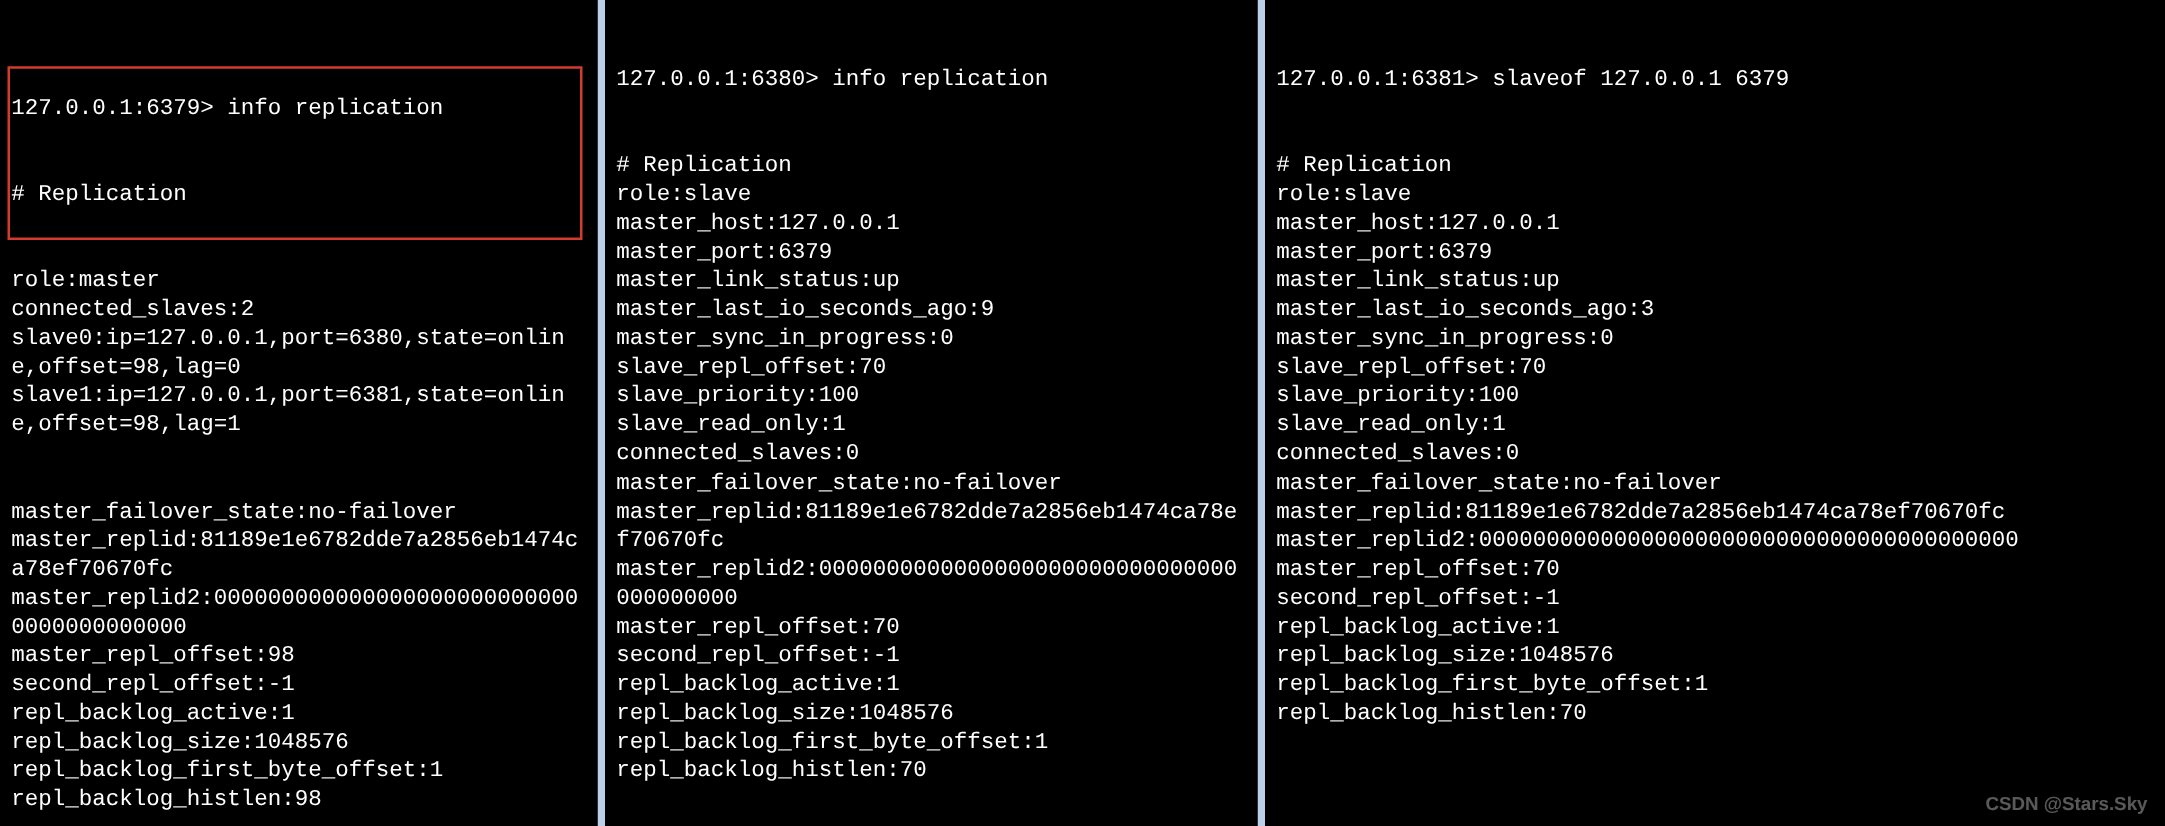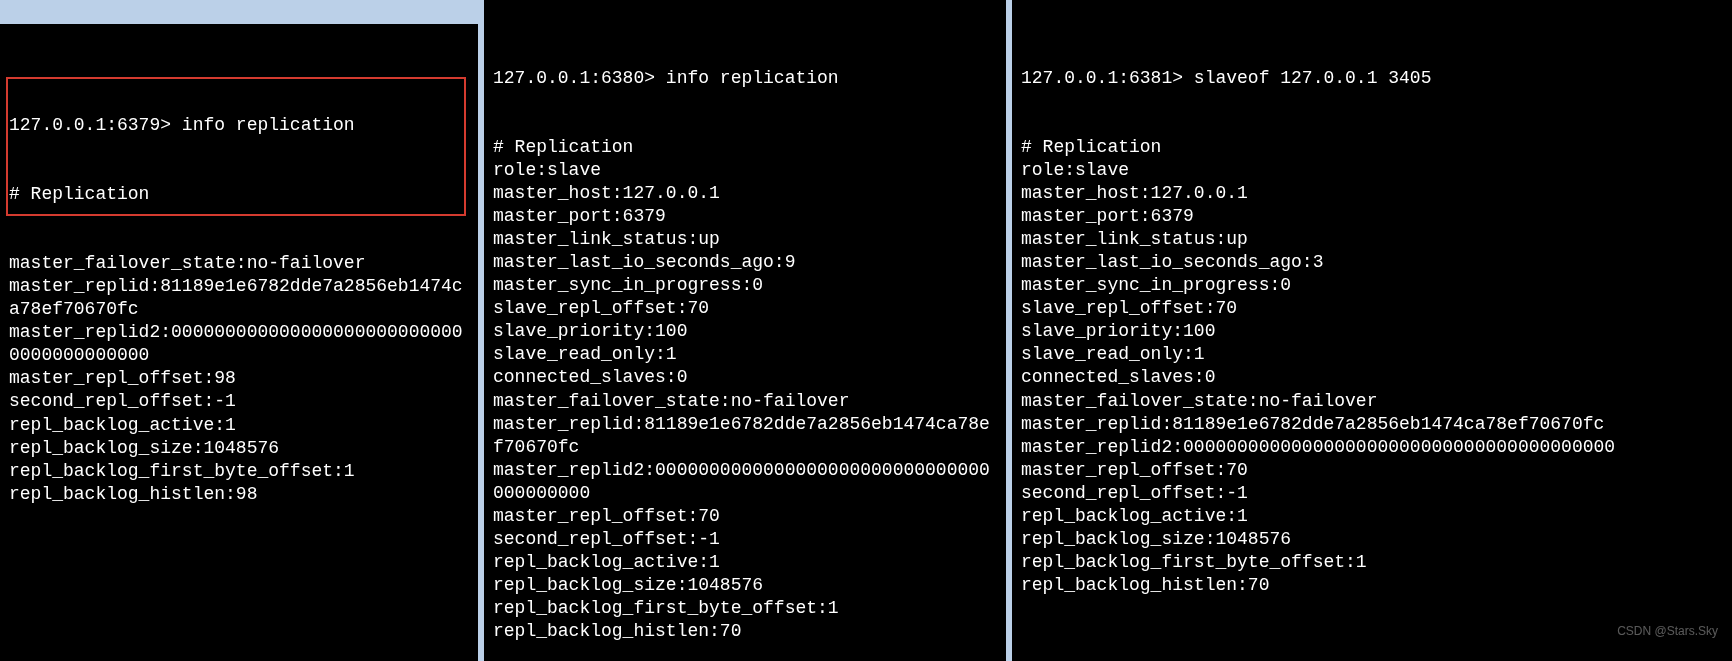--- a/index.html
+++ b/index.html
@@ -15,55 +15,60 @@
       position: relative;
     }
     .wrap {
       display: flex;
       width: 100%;
       height: 100%;
       gap: 6px;
     }
     .pane {
       background: #000;
-      padding: 20px 8px 8px 8px;
+      padding: 6px 8px 8px 8px;
       white-space: pre-wrap;
       word-break: break-all;
       position: relative;
       border: 1px solid #000;
       overflow: hidden;
     }
-    .p1 { width: 478px; flex: 0 0 478px; margin-top: 24px; }
+    .p1 { width: 478px; flex: 0 0 478px; }
     .p2 { width: 522px; flex: 0 0 522px; }
     .p3 { flex: 1; }
     .redbox {
       position: absolute;
       border: 2px solid #d43b2f;
       pointer-events: none;
     }
     .watermark {
       position: absolute;
       right: 14px;
-      bottom: 22px;
+      bottom: 8px;
       color: rgba(255,255,255,0.35);
       font-family: Arial, sans-serif;
-      font-size: 12px;
+      font-size: 15px;
       pointer-events: none;
+      font-weight: bold;
     }
     .line { display: block; }
   </style>
 </head>
 <body>
 
 <div class="wrap">
 
   <div class="pane p1">
     <div class="redbox" style="left:5px;top:52px;width:460px;height:139px;"></div>
     <span class="line"><span>127.0.0.1:6379&gt; </span><span>info replication</span></span>
     <span class="line"># Replication</span>
+    <span class="line">role:master
+connected_slaves:2
+slave0:ip=127.0.0.1,port=6380,state=online,offset=98,lag=0
+slave1:ip=127.0.0.1,port=6381,state=online,offset=98,lag=1</span>
     <span class="line">master_failover_state:no-failover
 master_replid:81189e1e6782dde7a2856eb1474ca78ef70670fc
 master_replid2:0000000000000000000000000000000000000000
 master_repl_offset:98
 second_repl_offset:-1
 repl_backlog_active:1
 repl_backlog_size:1048576
 repl_backlog_first_byte_offset:1
 repl_backlog_histlen:98</span>
     
@@ -88,21 +93,21 @@
 master_repl_offset:70
 second_repl_offset:-1
 repl_backlog_active:1
 repl_backlog_size:1048576
 repl_backlog_first_byte_offset:1
 repl_backlog_histlen:70</span>
     
   </div>
 
   <div class="pane p3">
-    <span class="line"><span>127.0.0.1:6381&gt; </span><span>slaveof 127.0.0.1 3405</span></span>
+    <span class="line"><span>127.0.0.1:6381&gt; </span><span>slaveof 127.0.0.1 6379</span></span>
     <span class="line"># Replication
 role:slave
 master_host:127.0.0.1
 master_port:6379
 master_link_status:up
 master_last_io_seconds_ago:3
 master_sync_in_progress:0
 slave_repl_offset:70
 slave_priority:100
 slave_read_only:1

